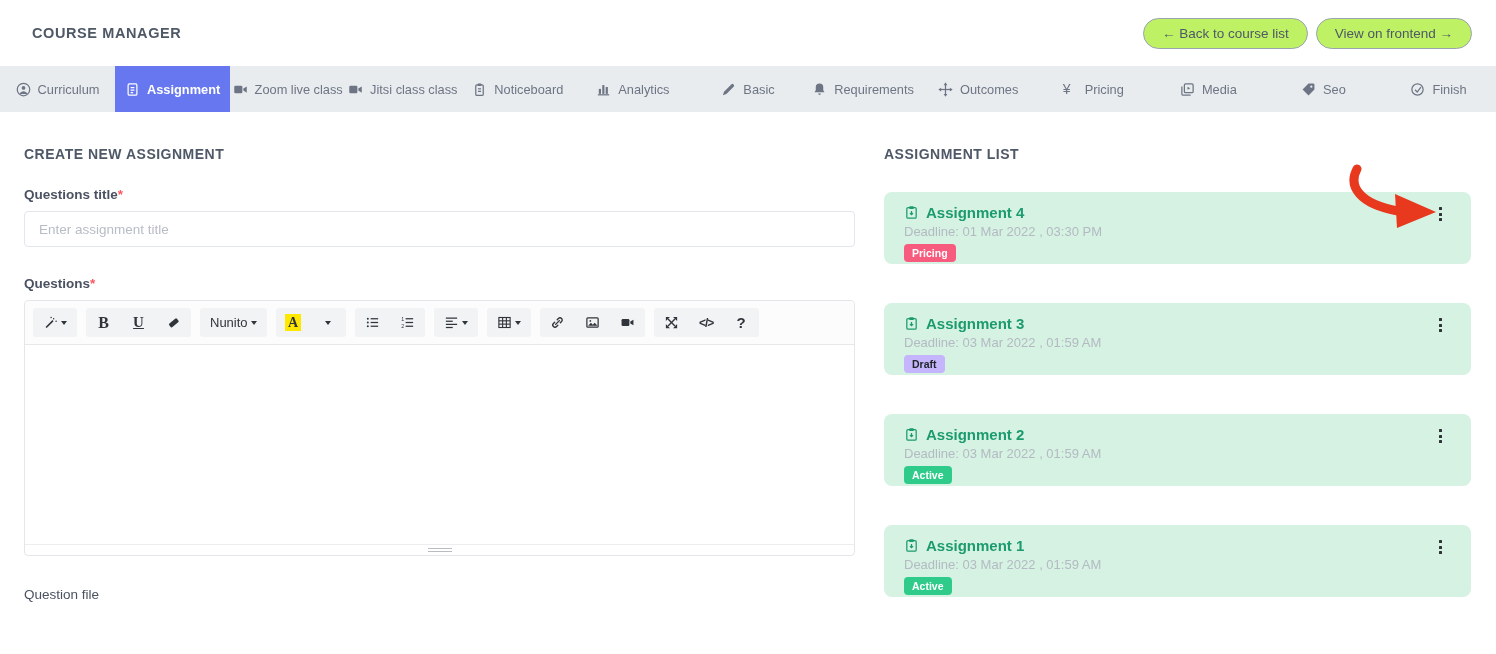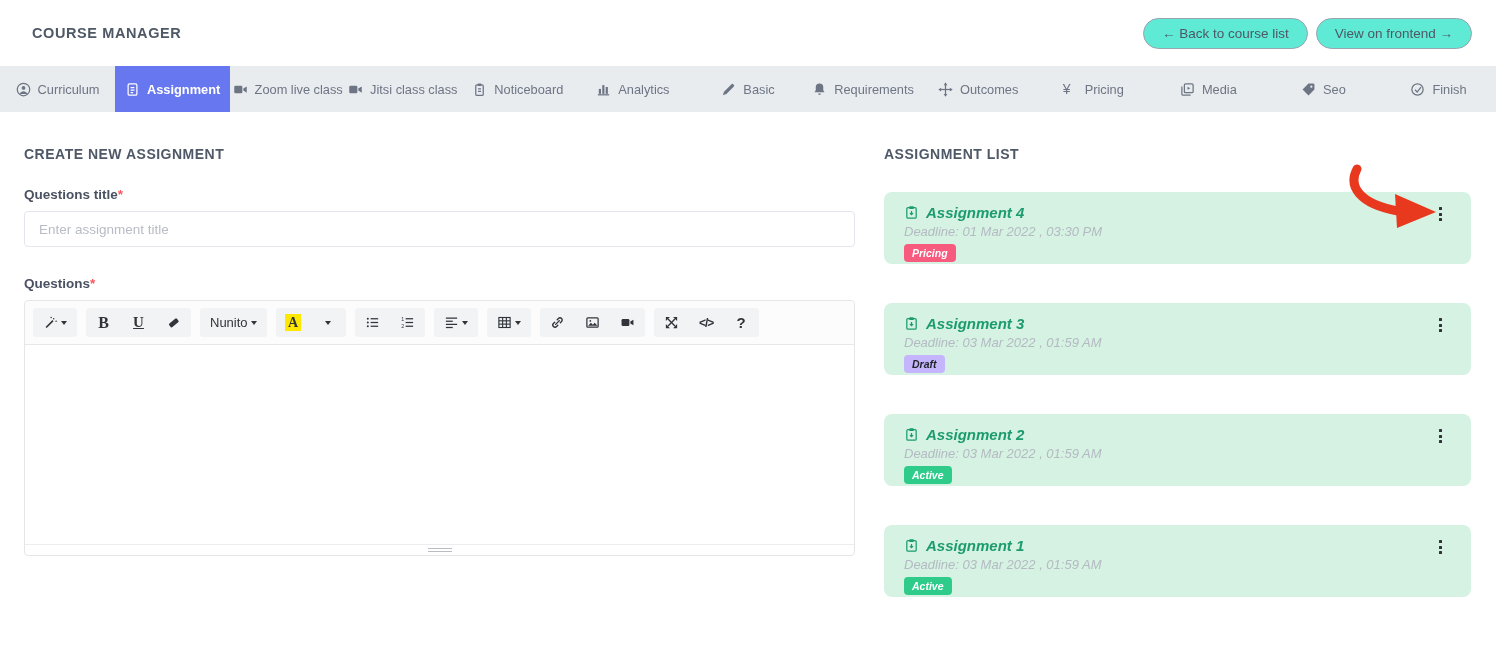--- a/index.html
+++ b/index.html
@@ -4,21 +4,21 @@
 <style>
   * { margin:0; padding:0; box-sizing:border-box; }
   html,body { background:#fff; }
   .page { position:relative; width:1496px; height:602px; background:#fff; overflow:hidden;
           font-family:"Liberation Sans", sans-serif; }
 
   
   .header { height:66px; display:flex; align-items:center; justify-content:space-between; padding:0 24px 0 32px; }
   .page-title { font-size:14.5px; font-weight:700; letter-spacing:.6px; color:#4e5866; }
   .hbtns { display:flex; gap:8px; }
-  .pill-btn { background:#5eead4; border:1px solid #9aa3b0; border-radius:20px; height:31px; padding:0 18px;
+  .pill-btn { background:#bef264; border:1px solid #9aa3b0; border-radius:20px; height:31px; padding:0 18px;
               font-family:"Liberation Sans",sans-serif; font-size:13.5px; color:#4e5866; cursor:pointer; white-space:nowrap; }
 
   
   .tabs { height:46px; background:#e9ecef; display:flex; }
   .tab { flex:1 1 0; display:flex; align-items:center; justify-content:center; gap:7px;
          font-size:12.8px; color:#6d7584; cursor:pointer; white-space:nowrap; }
   .tab .ticon { display:inline-flex; width:15px; height:15px; flex:none; }
   .tab .ticon svg { width:100%; height:100%; }
   .tab.active { background:#6777ef; color:#fff; font-weight:700; }
   .yen-glyph { font-size:14px; line-height:15px; font-weight:400; }
@@ -61,21 +61,21 @@
   .grip { width:24px; border-top:1px solid #b9bcc2; border-bottom:1px solid #b9bcc2; height:4px; }
 
   
   .file-label { font-size:13.5px; font-weight:400; color:#4a5160; margin-top:31px; margin-bottom:9px; }
   .file-input { height:36px; border:1px solid #dde0e4; border-radius:4px; display:flex; overflow:hidden; cursor:pointer; background:#fff; }
   .file-placeholder { flex:1; display:flex; align-items:center; padding:0 14px; font-size:13.5px; color:#8e98a3; }
   .browse-btn { flex:none; background:#eceef0; border-left:1px solid #dde0e4; display:flex; align-items:center;
                 padding:0 16px; font-size:13.5px; color:#4a5160; }
 
   
-  .acard { position:relative; height:72px; background:#d5f2e3; border-radius:8px; padding:12px 20px; margin-bottom:39px;font-style:italic; }
+  .acard { position:relative; height:72px; background:#d5f2e3; border-radius:8px; padding:12px 20px; margin-bottom:39px; }
   .acard-title { display:flex; align-items:center; gap:7px; color:#1c9b6f; font-size:15px; font-weight:700; }
   .acard-title svg { width:15px; height:15px; flex:none; }
   .acard-deadline { font-size:13px; color:#b4bac2; margin-top:3px; }
   .badge { display:inline-block; margin-top:5px; font-size:10.5px; font-weight:700; color:#fff;
            padding:2.5px 8px; border-radius:4px; line-height:1.2; }
   .kebab { position:absolute; top:13px; right:27px; display:flex; flex-direction:column; gap:2.5px; cursor:pointer; padding:2px; }
   .kebab i { width:3px; height:3px; background:#2f3237; border-radius:0.5px; display:block; }
 
   .annotation-arrow { position:absolute; left:462px; top:18px; width:96px; height:64px; z-index:5; pointer-events:none; }
 </style>
@@ -351,20 +351,21 @@
             <div class="tbtn codeview-label">&lt;/&gt;</div>
             <div class="tbtn help-label">?</div>
           </div>
         </div>
         <div class="edit-area" contenteditable="true" style=""></div>
         <div class="statusbar">
           <div class="grip"></div>
         </div>
       </div>
 
+      <div class="file-label">Question file</div>
     </div>
 
     <div class="col-right">
       <div class="section-title">ASSIGNMENT LIST</div>
 
       <svg class="annotation-arrow" viewBox="0 0 96 64">
         <path d="M11 5 C 2 22, 13 40, 52 47" fill="none" stroke="#e8391f" stroke-width="9" stroke-linecap="round"></path>
         <polygon points="49,30 90,48 51,64" fill="#e8391f"></polygon>
       </svg>
 

